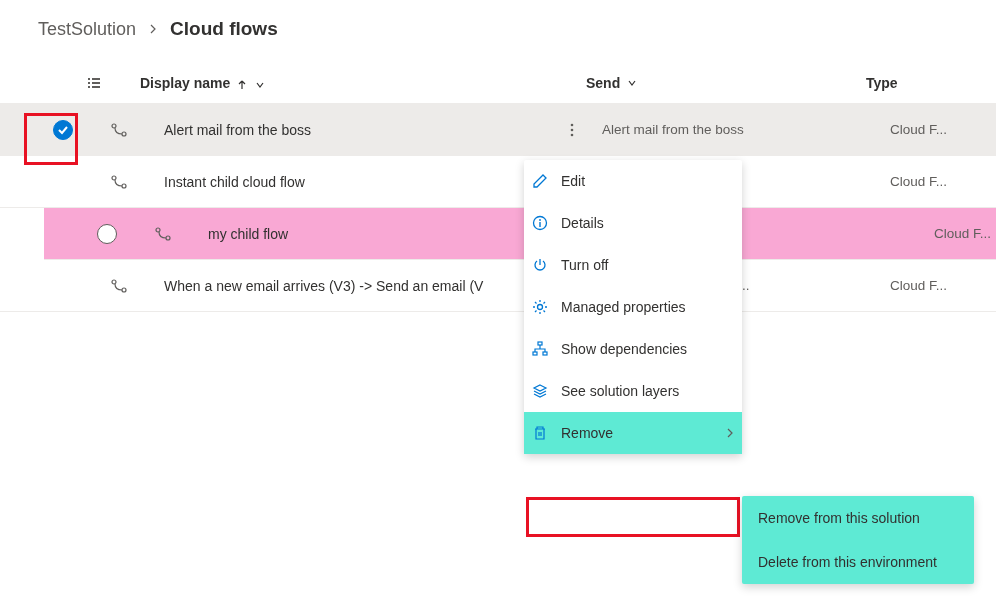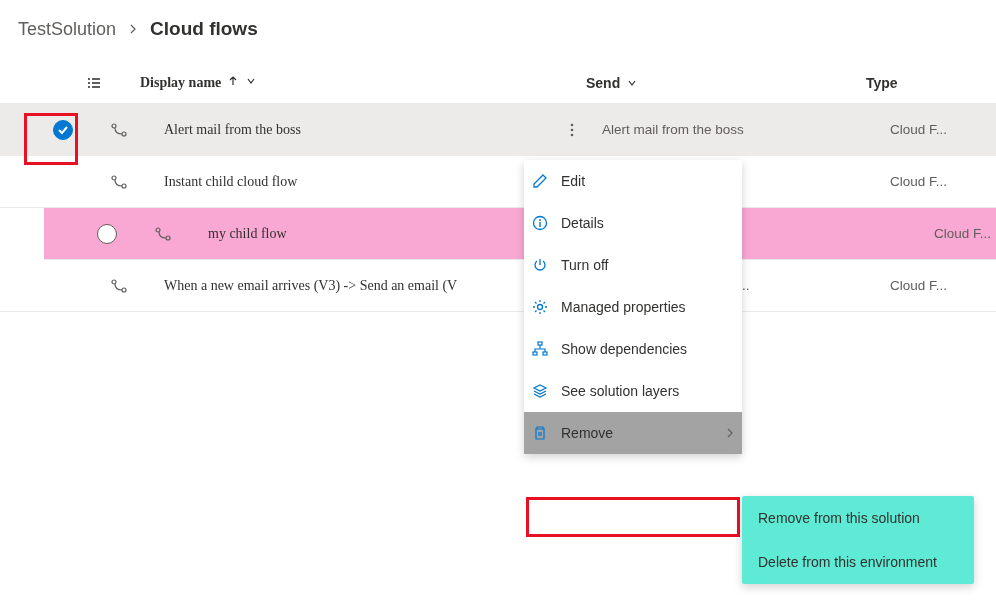--- a/index.html
+++ b/index.html
@@ -14,21 +14,21 @@
       background: #fff;
       width: 996px;
       height: 608px;
       overflow: hidden;
       position: relative;
     }
     .breadcrumb {
       display: flex;
       align-items: center;
       gap: 12px;
-      padding: 18px 38px 22px 18px;
+      padding: 18px 38px 22px 38px;
     }
     .breadcrumb-parent {
       color: #605e5c;
       font-size: 18px;
       font-weight: 400;
     }
     .breadcrumb-sep {
       color: #605e5c;
       font-size: 14px;
     }
@@ -54,24 +54,23 @@
     }
     .col-icon {
       width: 48px;
       display: flex;
       align-items: center;
       padding-left: 8px;
     }
     .col-display {
       width: 410px;
       display: flex;
-      align-items: flex-start;
+      align-items: flex-end;
       gap: 6px;
       padding-left: 14px;
-      font-family: Liberation Serif, serif;
     }
     .col-name {
       width: 330px;
       display: flex;
       align-items: center;
       gap: 6px;
     }
     .col-name-header {
       padding-left: 50px;
     }
@@ -172,21 +171,21 @@
       display: flex;
       align-items: center;
       gap: 12px;
       height: 42px;
       padding: 0 7px;
       cursor: pointer;
       color: #323130;
       position: relative;
     }
     .menu-item.hovered {
-      background: #a3a3a3;
+      background: #5eead4;
     }
     .menu-icon {
       width: 18px;
       height: 18px;
       display: flex;
       justify-content: center;
       align-items: center;
       color: #0078d4;
     }
     .menu-label {

